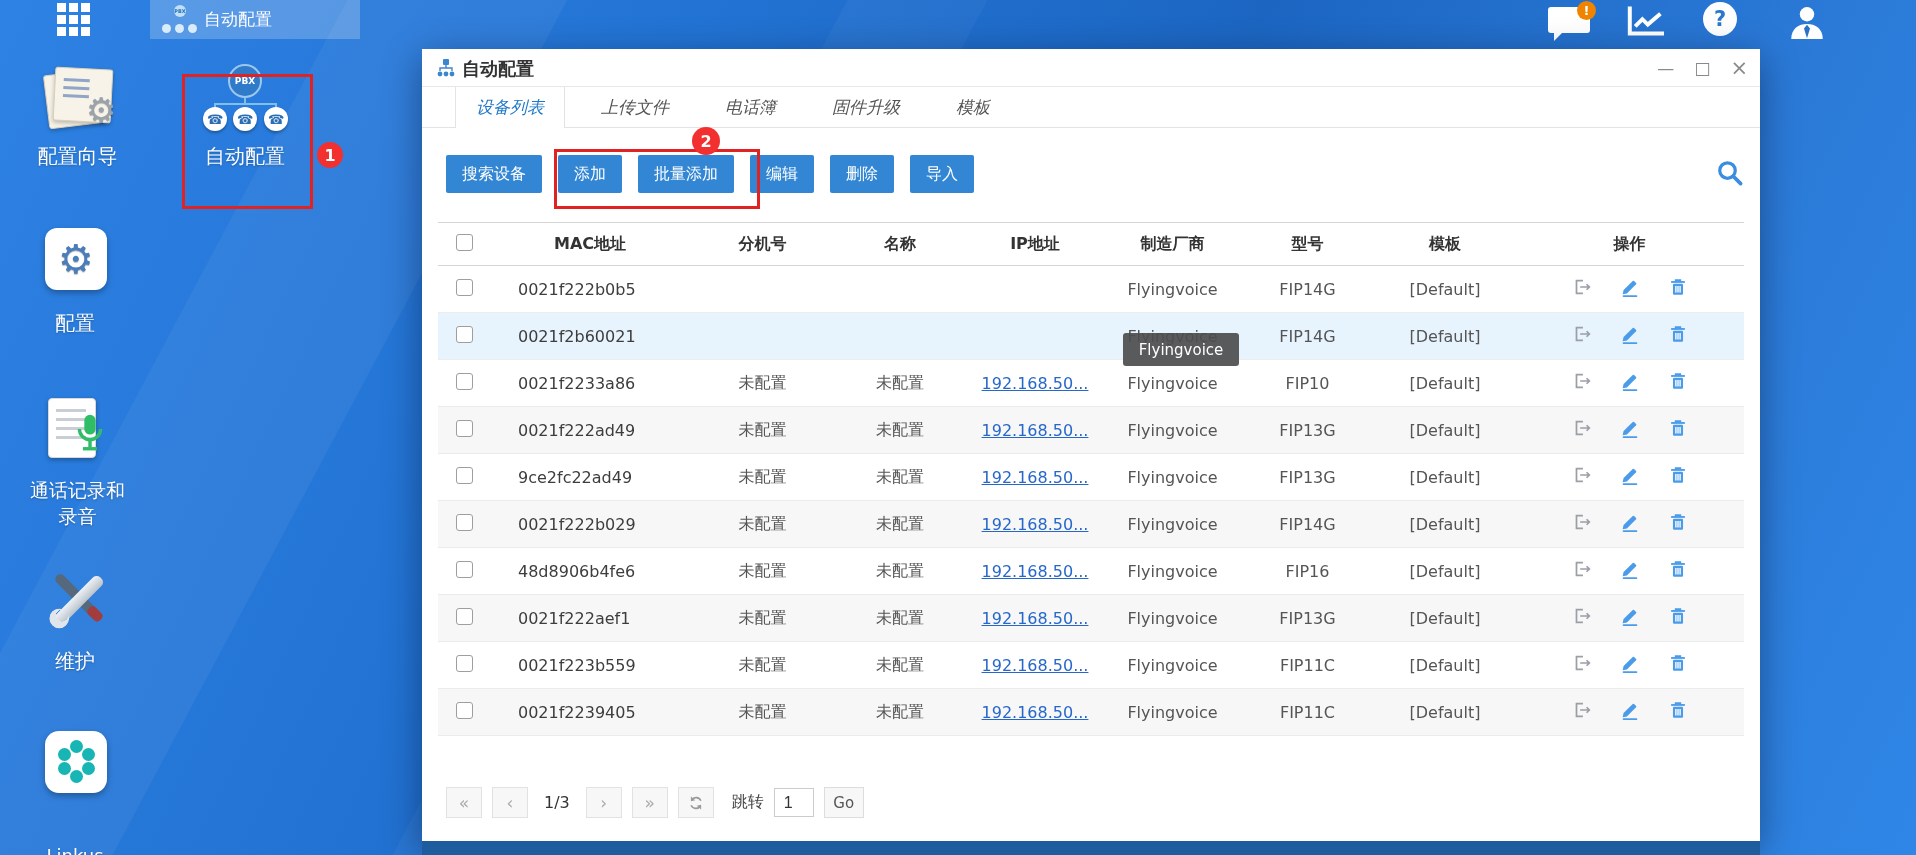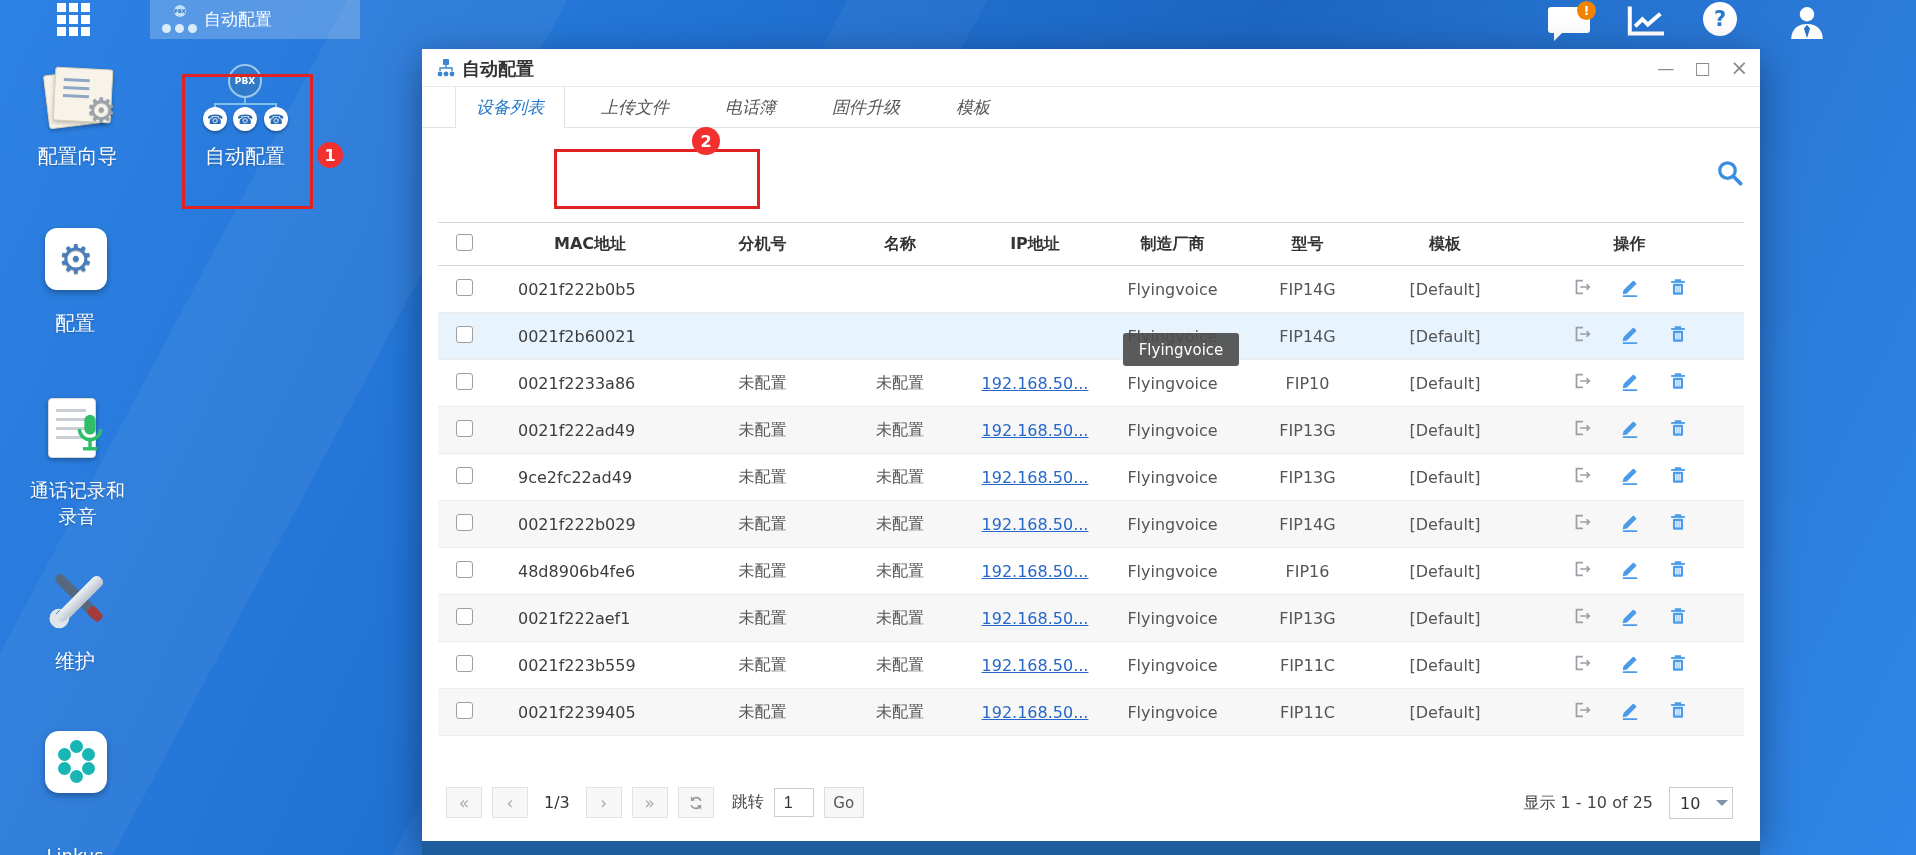--- a/index.html
+++ b/index.html
@@ -244,20 +244,28 @@
 
     <div class="tab-bar">
         <div class="tab active">设备列表</div>
         <div class="tab">上传文件</div>
         <div class="tab">电话簿</div>
         <div class="tab">固件升级</div>
         <div class="tab">模板</div>
       </div>
 
     <div class="toolbar">
+      <div class="btn-row">
+          <div class="btn">搜索设备</div>
+          <div class="btn">添加</div>
+          <div class="btn">批量添加</div>
+          <div class="btn">编辑</div>
+          <div class="btn">删除</div>
+          <div class="btn">导入</div>
+        </div>
       <span class="search-glass">
         <svg width="30" height="30" viewBox="0 0 24 24">
           <circle cx="10" cy="10" r="6.2" stroke="#3b8de0" stroke-width="2.6" fill="none"></circle>
           <line x1="14.8" y1="14.8" x2="20.5" y2="20.5" stroke="#3b8de0" stroke-width="3" stroke-linecap="round"></line>
         </svg>
       </span>
     </div>
 
     <div class="anno-box" style="left:132px;top:100px;width:200px;height:54px;"></div>
     <div class="anno-badge" style="left:270px;top:78px;width:28px;height:28px;">2</div>
@@ -545,22 +553,15 @@
           <polygon points="5.2,3.2 5.2,9.6 11,8.2" fill="#9b9b9b"></polygon>
           <path d="M5.5 15a7 7 0 0 0 12.3 1" stroke="#9b9b9b" stroke-width="2.2" fill="none"></path>
           <polygon points="18.8,20.8 18.8,14.4 13,15.8" fill="#9b9b9b"></polygon>
         </svg>
       </span>
       <span class="jump-label">跳转</span>
       <input class="jump-input" value="1" style="">
       <span class="go-btn">Go</span>
     </div>
 
-    <div class="pager-right">
-      <span>显示 1 - 10 of 25</span>
-      <span class="page-size">
-        <span>10</span>
-        <span class="caret-down"></span>
-      </span>
-    </div>
   </div>
   <div class="win-bottom-bar"></div>
 </div>
 
 </body></html>

